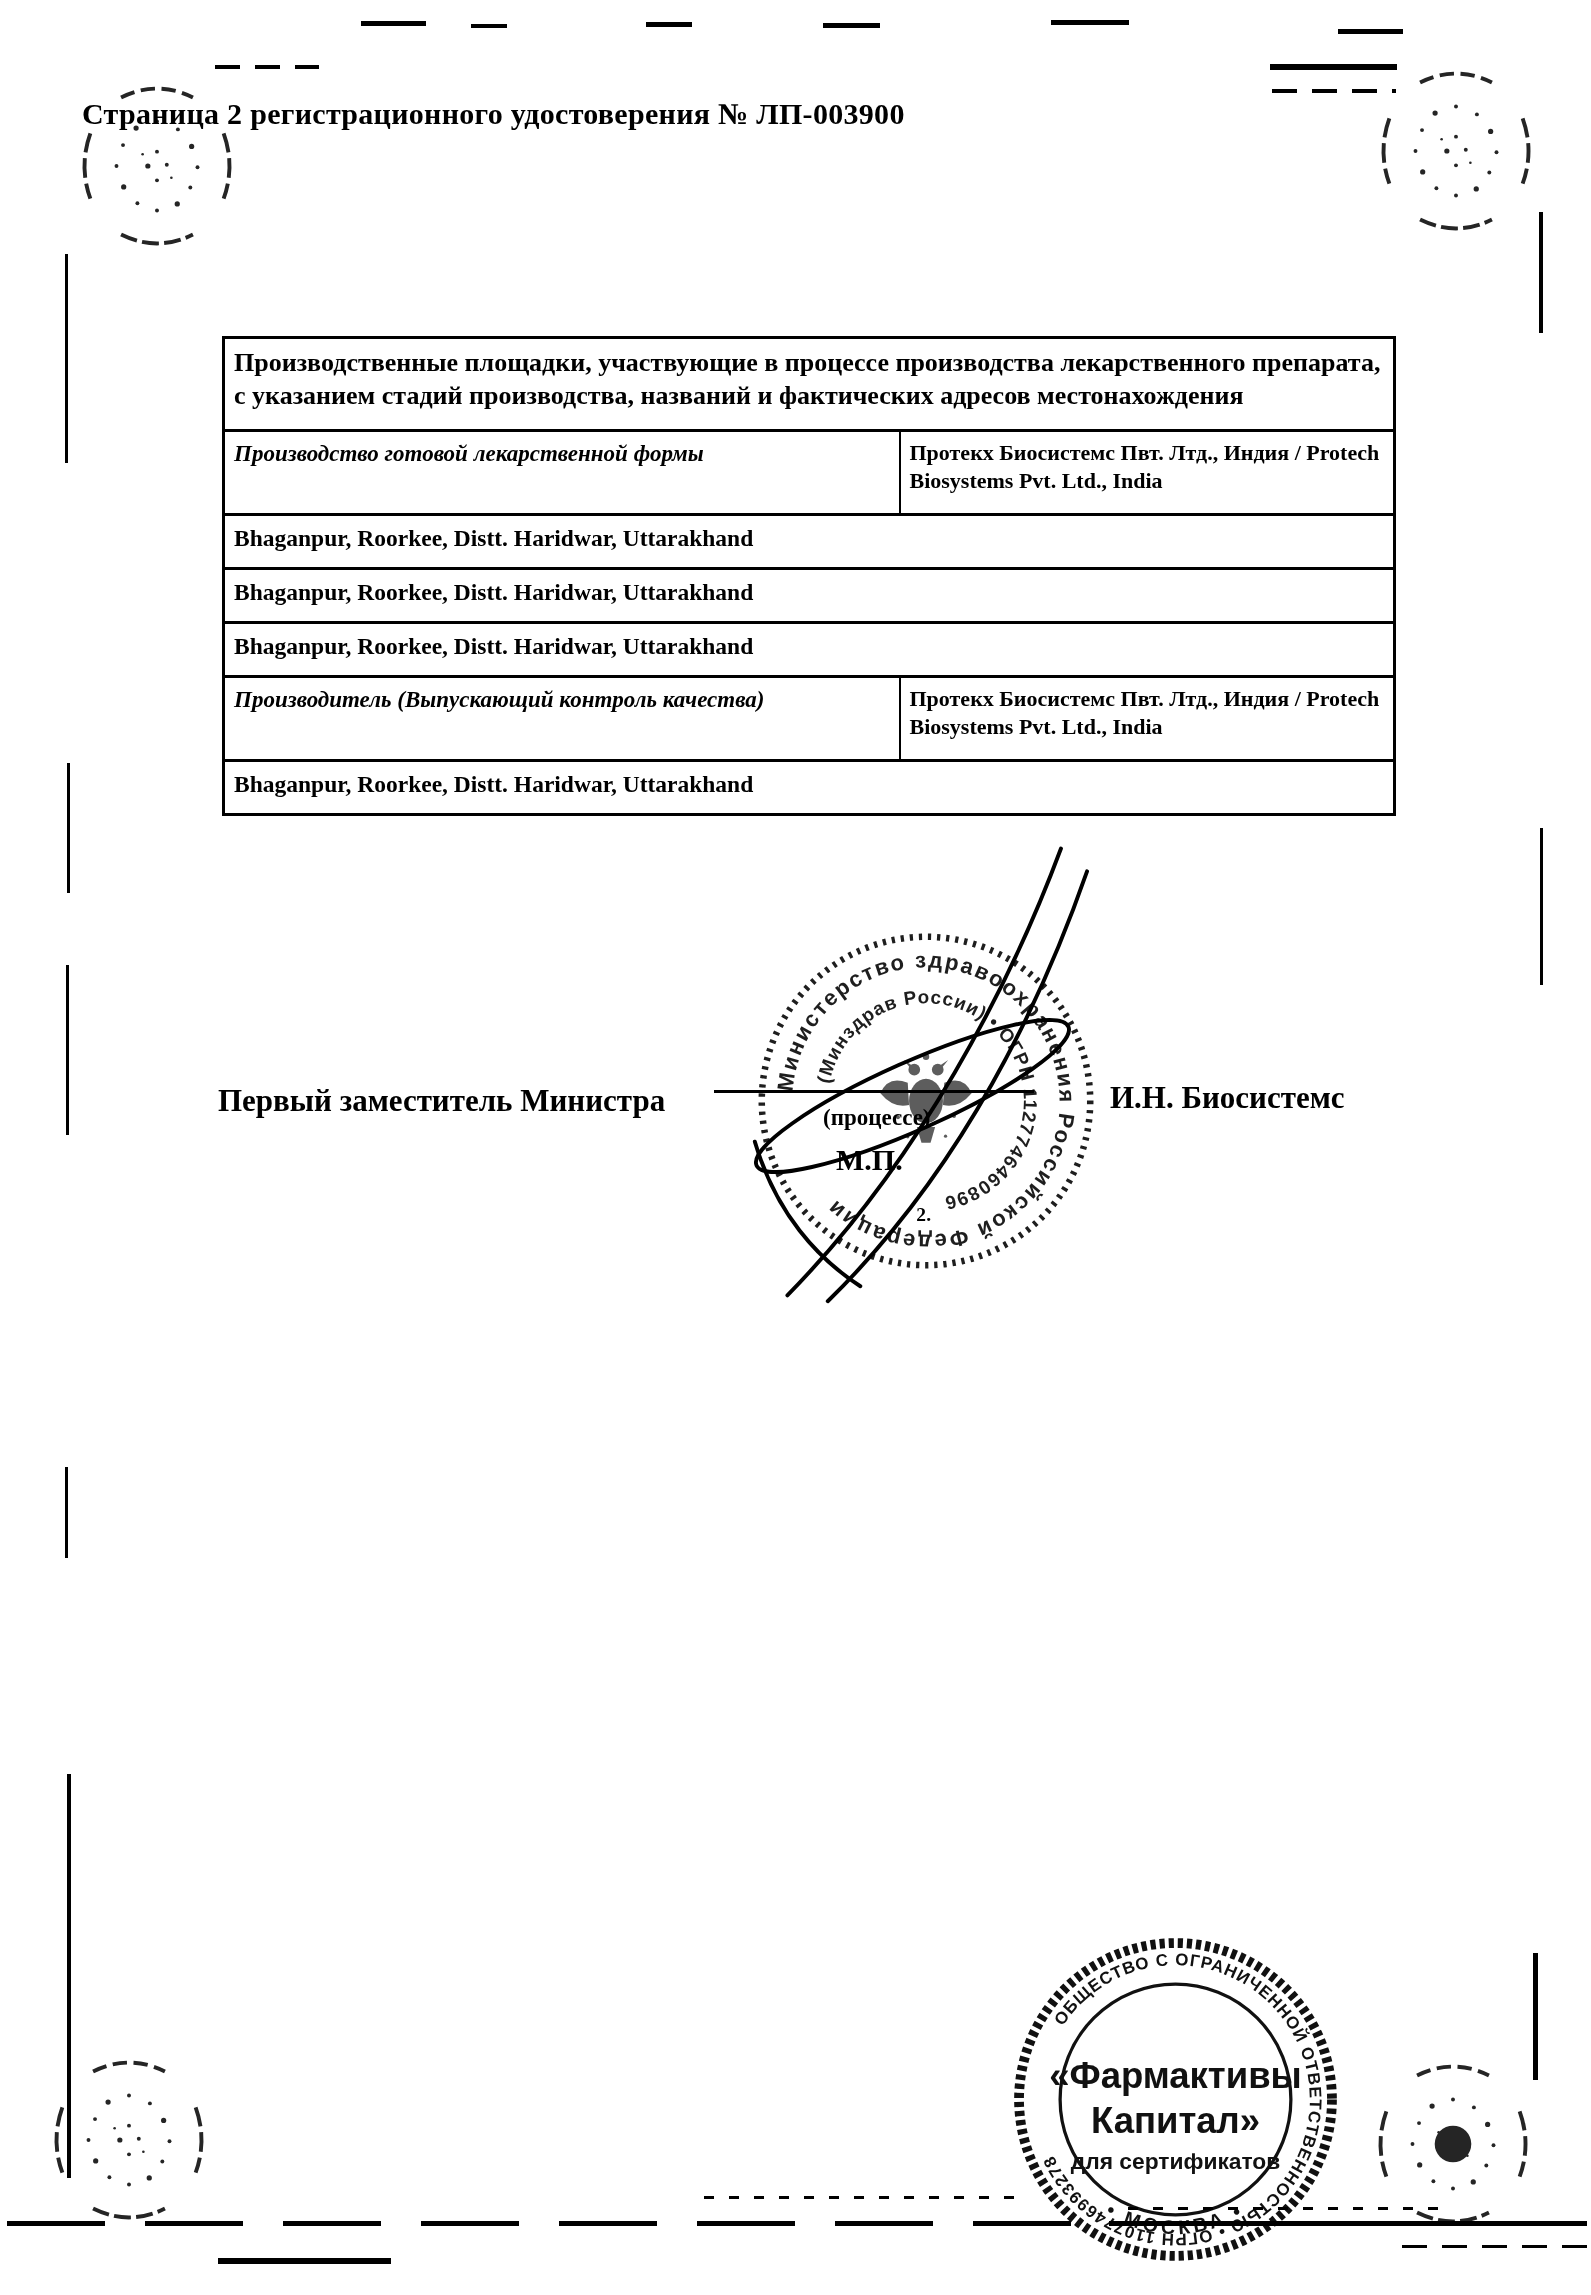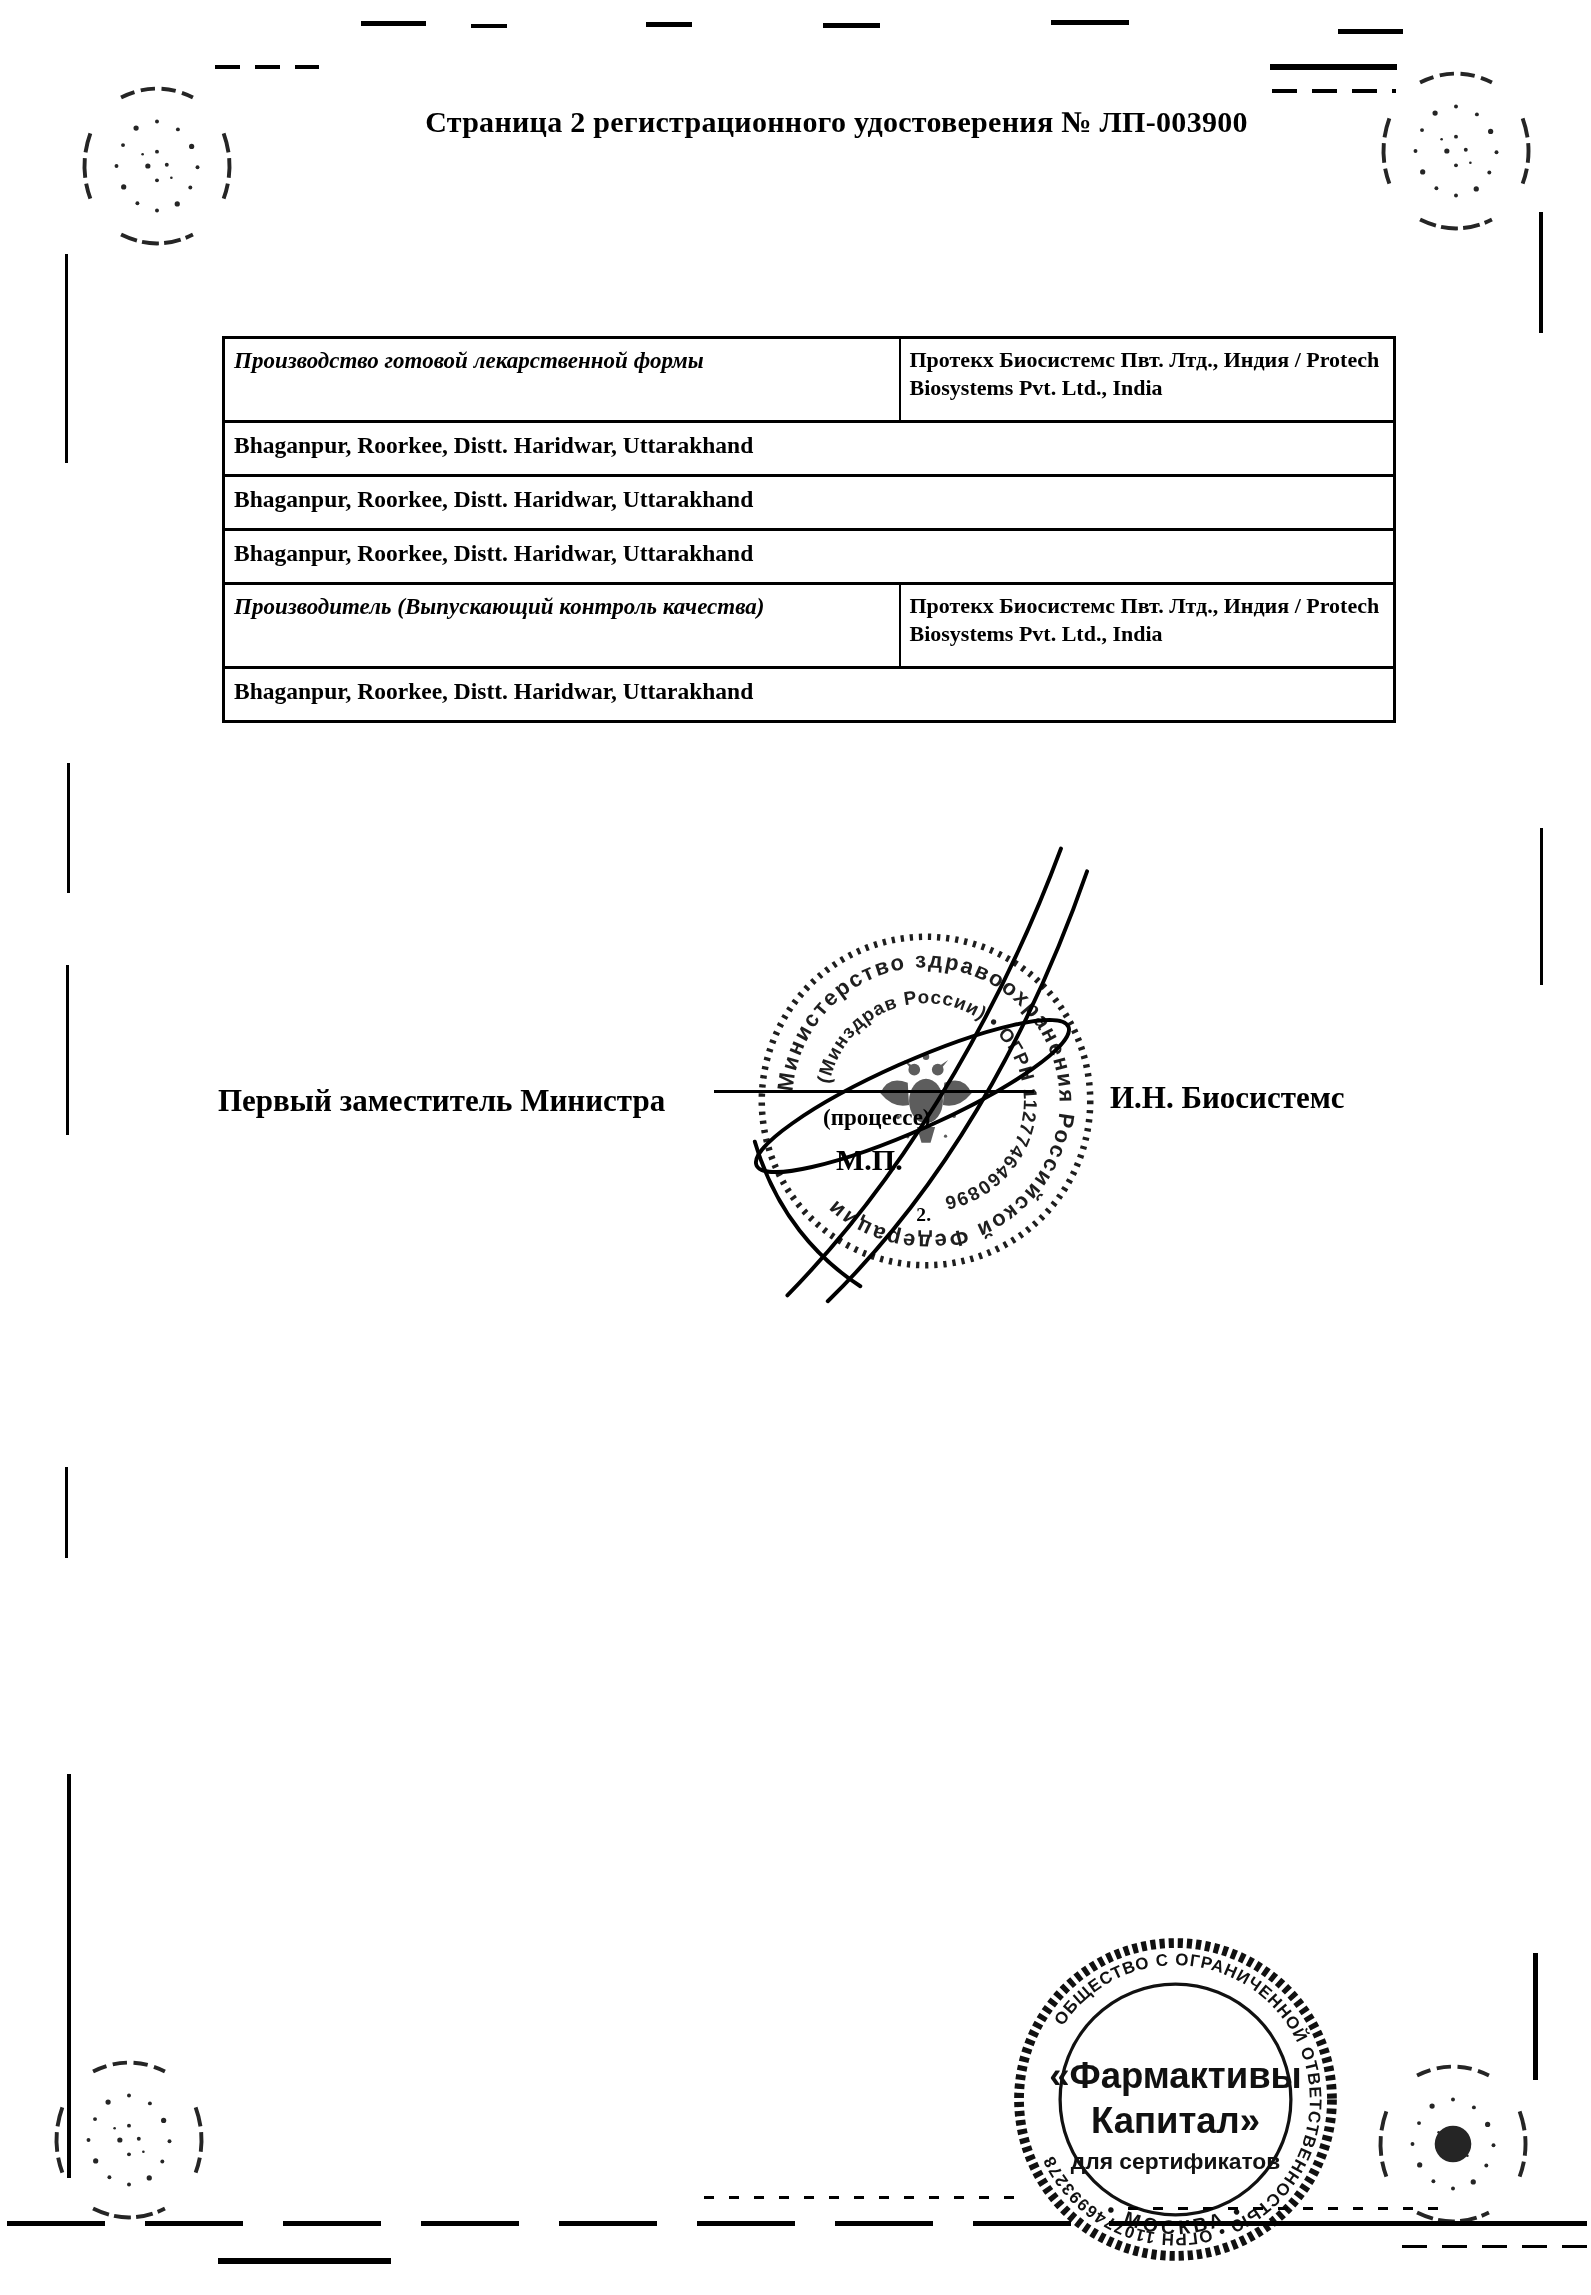--- a/index.html
+++ b/index.html
@@ -8,22 +8,22 @@
     font-family:"Liberation Serif",serif;color:#000;overflow:hidden;
   }
   
   .art{position:absolute;background:#000;}
   .art.dashes-h{background:repeating-linear-gradient(90deg,#000 0 25px,transparent 25px 40px);}
   .art.dashes-h-big{background:repeating-linear-gradient(90deg,#000 0 98px,transparent 98px 138px);}
   .art.dots-h{background:repeating-linear-gradient(90deg,#000 0 10.4px,transparent 10.4px 25px);}
   
   .doc-header{
     position:absolute;top:97px;left:0;width:1591px;box-sizing:border-box;
-    padding-left:82px;text-align:center;
-    font-size:30px;font-weight:700;letter-spacing:0.3px;margin-top:8px;
+    padding-left:82px;
+    font-size:30px;font-weight:700;letter-spacing:0.3px;
   }
   
   table.sites{
     position:absolute;left:222px;top:336px;width:1174px;
     border-collapse:collapse;table-layout:fixed;
     border:3.9px solid #000;
   }
   table.sites td{
     border:2.6px solid #000;border-top-width:3.9px;border-bottom-width:3.9px;
     padding:6.5px 9px;vertical-align:top;line-height:1.28;
@@ -118,20 +118,23 @@
 </svg>
 
 <div class="doc-header">Страница 2 регистрационного удостоверения № ЛП-003900</div>
 
 <table class="sites">
   <colgroup>
       <col style="width:676px">
       <col>
     </colgroup>
   <tbody>
+      <tr>
+    <td colspan="2" class="t-title">Производственные площадки, участвующие в процессе производства лекарственного препарата, с указанием стадий производства, названий и фактических адресов местонахождения</td>
+  </tr>
   <tr>
     <td class="stage">Производство готовой лекарственной формы</td>
     <td class="company">Протекх Биосистемс Пвт. Лтд., Индия / Protech Biosystems Pvt. Ltd., India</td>
   </tr>
   <tr>
     <td colspan="2" class="addr">Bhaganpur, Roorkee, Distt. Haridwar, Uttarakhand</td>
   </tr>
   <tr>
     <td colspan="2" class="addr">Bhaganpur, Roorkee, Distt. Haridwar, Uttarakhand</td>
   </tr>

